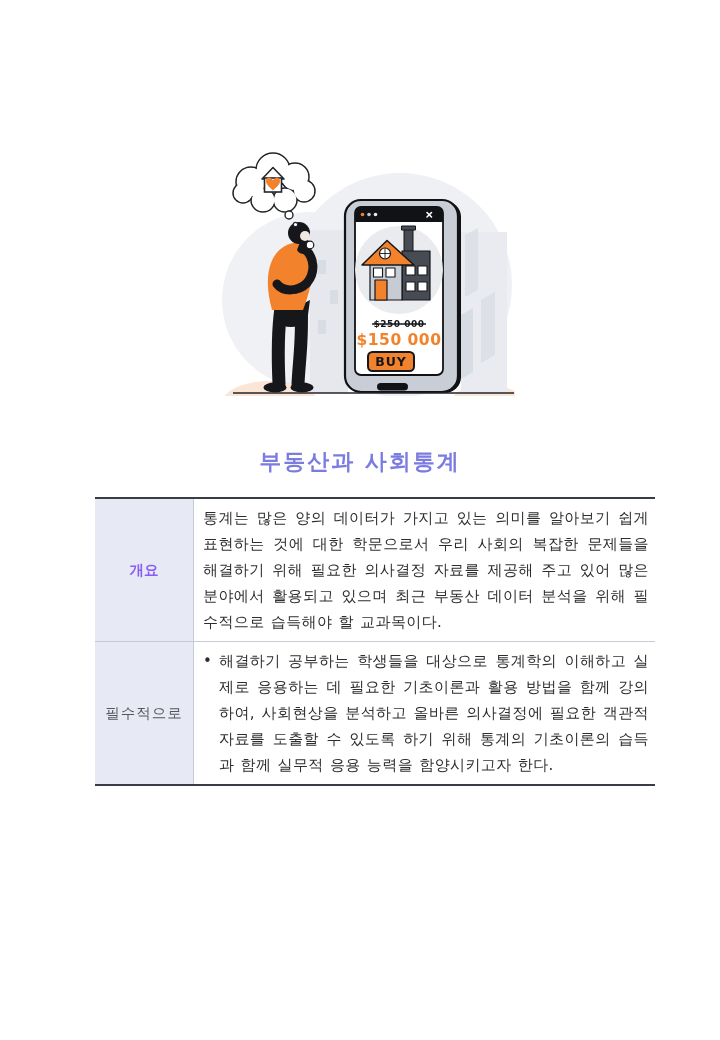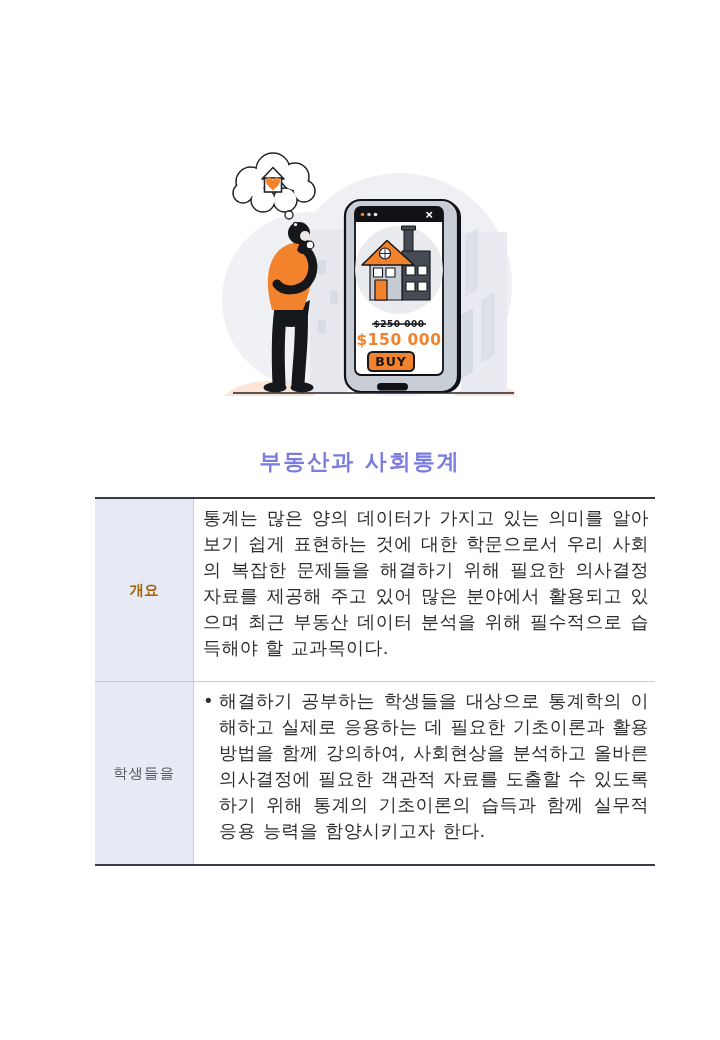--- a/index.html
+++ b/index.html
@@ -17,24 +17,24 @@
     position:absolute; left:95px; top:497px; width:560px;
     border-collapse:collapse; table-layout:fixed;
     border-top:2px solid #383c45; border-bottom:2px solid #383c45;
   }
   .info-table th {
     width:90px; background:#e7eaf5; vertical-align:middle; text-align:center;
     font-size:14.5px; padding:6px 4px;
     border-right:1px solid #c6cad4;
   }
   .info-table tr + tr th, .info-table tr + tr td { border-top:1px solid #c6cad4; }
-  .label-strong { font-weight:bold; color:#a16207; }
+  .label-strong { font-weight:bold; color:#8b5cf6; }
   .label-normal { font-weight:normal; color:#55565c; letter-spacing:1px; }
   .info-table td {
-    padding:6px 6px 20px 9px; font-size:18px; line-height:26px; color:#2d2d2d;
+    padding:6px 6px 6px 9px; font-size:15px; line-height:26px; color:#2d2d2d;
     text-align:justify; letter-spacing:0.4px; word-spacing:1px; vertical-align:top;
   }
   .bullet-item { display:flex; }
   .bullet { width:16px; flex:none; text-align:left; color:#2d2d2d; }
   .bullet-text { flex:1; text-align:justify; }
 </style>
 </head>
 <body>
 
 <div class="page">
@@ -163,21 +163,21 @@
 
   <h1 class="page-title">부동산과 사회통계</h1>
 
   <table class="info-table">
     <tbody>
         <tr>
       <th class="label-strong">개요</th>
       <td>통계는 많은 양의 데이터가 가지고 있는 의미를 알아보기 쉽게 표현하는 것에 대한 학문으로서 우리 사회의 복잡한 문제들을 해결하기 위해 필요한 의사결정 자료를 제공해 주고 있어 많은 분야에서 활용되고 있으며 최근 부동산 데이터 분석을 위해 필수적으로 습득해야 할 교과목이다.</td>
     </tr>
     <tr>
-      <th class="label-normal">학생들을</th>
+      <th class="label-normal">필수적으로</th>
       <td>
         <div class="bullet-item">
           <span class="bullet">•</span>
           <span class="bullet-text">해결하기 공부하는 학생들을 대상으로 통계학의 이해하고 실제로 응용하는 데 필요한 기초이론과 활용 방법을 함께 강의하여, 사회현상을 분석하고 올바른 의사결정에 필요한 객관적 자료를 도출할 수 있도록 하기 위해 통계의 기초이론의 습득과 함께 실무적 응용 능력을 함양시키고자 한다.</span>
         </div>
       </td>
     </tr>
   </tbody>
     </table>
 

